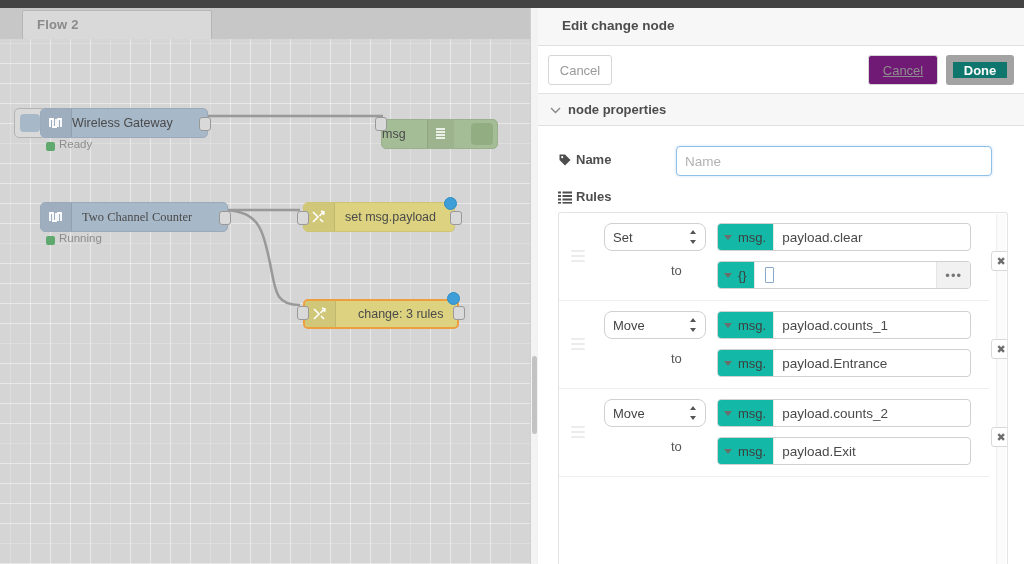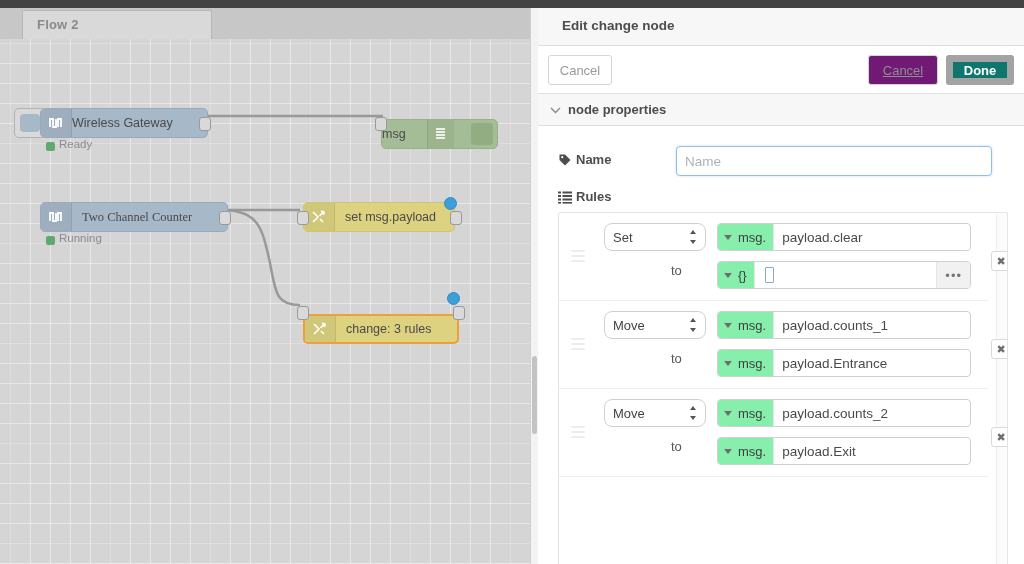--- a/index.html
+++ b/index.html
@@ -398,21 +398,21 @@
     border: 1px solid #d0d0d0;
     border-radius: 4px;
     background: #fff;
     box-sizing: border-box;
     display: flex;
     align-items: center;
     overflow: hidden;
   }
   .tfield-pre {
     height: 100%;
-    background: #86efac;
+    background: #14b8a6;
     display: flex;
     align-items: center;
     padding: 0 7px 0 6px;
     border-right: 1px solid #e6e6e6;
     flex: none;
   }
   .caret-dn {
     width: 0; height: 0;
     border-left: 4px solid transparent;
     border-right: 4px solid transparent;
@@ -539,21 +539,21 @@
           <svg width="16" height="16" viewBox="0 0 16 16" aria-hidden="true">
             <path d="M2 3 L7 8 L2 13 M12 3 L8.5 7 M9 10 L12 13 M10 2 L13 3 L12.5 6" stroke="#ffffff" stroke-width="1.6" fill="none"></path>
           </svg>
         </div>
         <span class="node-label" style="margin-left:10px;">set msg.payload</span>
       </div>
       <div class="port" style="left:297px; top:172px;"></div>
       <div class="port" style="left:450px; top:172px;"></div>
       <div class="changed-dot" style="left:444px; top:158px;"></div>
 
-      <div class="node node-yellow node-selected" style="left:303px; top:275px; width:156px;">
+      <div class="node node-yellow node-selected" style="left:303px; top:260px; width:156px;gap:12px;">
         <div class="node-icon-box">
           <svg width="16" height="16" viewBox="0 0 16 16" aria-hidden="true">
             <path d="M2 3 L7 8 L2 13 M12 3 L8.5 7 M9 10 L12 13 M10 2 L13 3 L12.5 6" stroke="#ffffff" stroke-width="1.6" fill="none"></path>
           </svg>
         </div>
         <span class="node-label" style="margin-left:10px;">change: 3 rules</span>
       </div>
       <div class="port" style="left:297px; top:267px;"></div>
       <div class="port" style="left:453px; top:267px;"></div>
       <div class="changed-dot" style="left:447px; top:253px;"></div>

